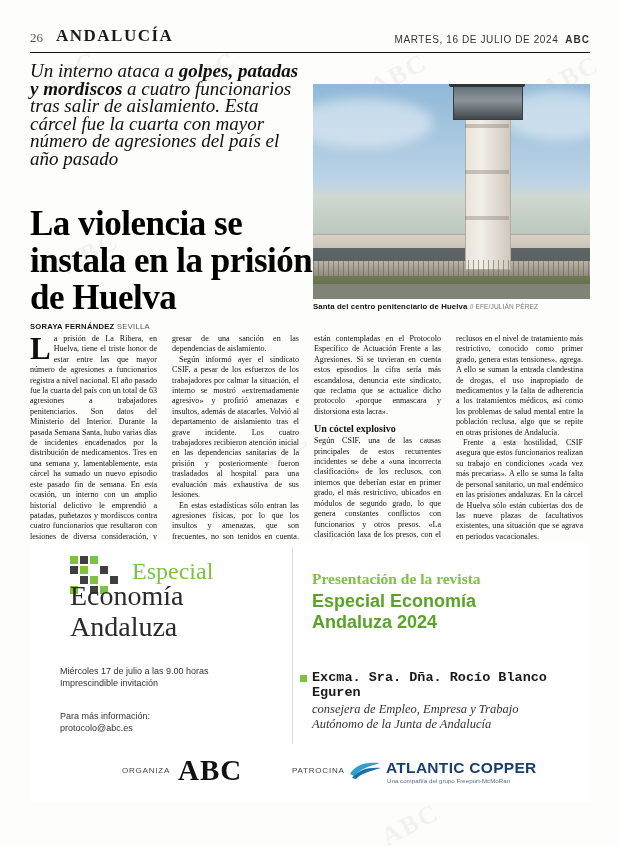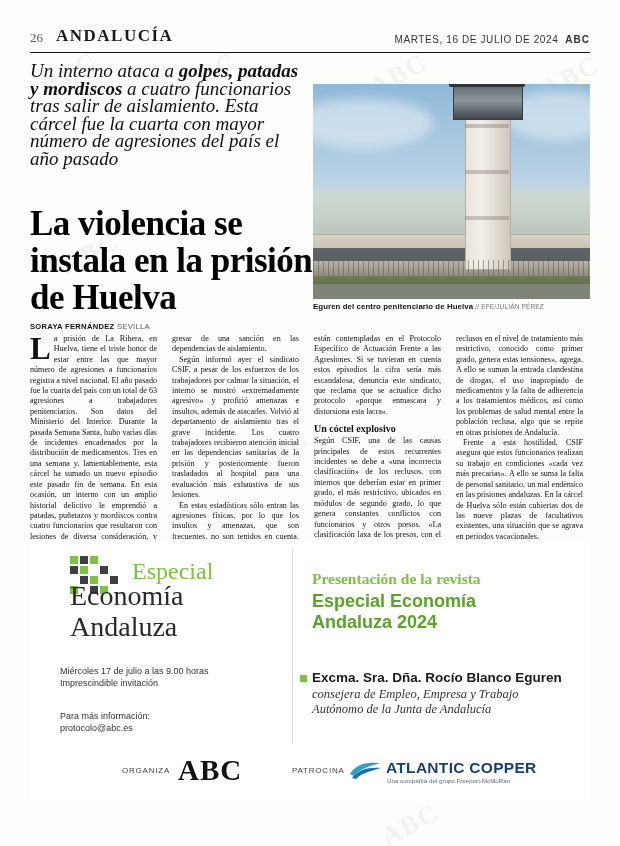--- a/index.html
+++ b/index.html
@@ -361,21 +361,21 @@
     left: -12px;
     top: 5px;
     width: 7px;
     height: 7px;
     background: #7ec242;
   }
   .ad-speaker {
     font-size: 13.5px;
     font-weight: bold;
     color: #1a1a1a;
-    font-family: Liberation Sans, sans-serif;
+    font-family: Liberation Mono, monospace;
   }
   .ad-role {
     font-size: 12.5px;
     line-height: 15px;
     font-style: italic;
     color: #333;
     font-family: "Liberation Serif", serif;
     margin-top: 2px;
   }
   .ad-footer {
@@ -481,21 +481,21 @@
     <div class="tower-band" style="top:40px;"></div>
     <div class="tower-band" style="top:86px;"></div>
     <div class="tower-band" style="top:132px;"></div>
     <div class="tower-top"></div>
     <div class="tower-roof"></div>
     <div class="fence"></div>
     <div class="ground"></div>
     <div class="road"></div>
   </div>
   <div class="photo-caption">
-    <span>Eguren del centro penitenciario de Huelva</span>
+    <span>Santa del centro penitenciario de Huelva</span>
     <span class="credit">// EFE/JULIÁN PÉREZ</span>
   </div>
 
   <div class="byline">
     <span>SORAYA FERNÁNDEZ</span>
     <span class="city">SEVILLA</span>
   </div>
 
   <div class="col" id="col1">
     <p class="first"><span class="dropcap">L</span><span>a prisión de La Ribera, en Huelva, tiene el triste honor de estar entre las que mayor número de agresiones a funcionarios registra a nivel nacional. El año pasado fue la cuarta del país con un total de 63 agresiones a trabajadores penitenciarios. Son datos del Ministerio del Interior. Durante la pasada Semana Santa, hubo varias días de incidentes encadenados por la distribución de medicamentos. Tres en una semana y, lamentablemente, esta cárcel ha sumado un nuevo episodio este pasado fin de semana. En esta ocasión, un interno con un amplio historial delictivo le emprendió a patadas, puñetazos y mordiscos contra cuatro funcionarios que resultaron con lesiones de diversa consideración, y todo tras regresar a su celda tras re-</span></p>

